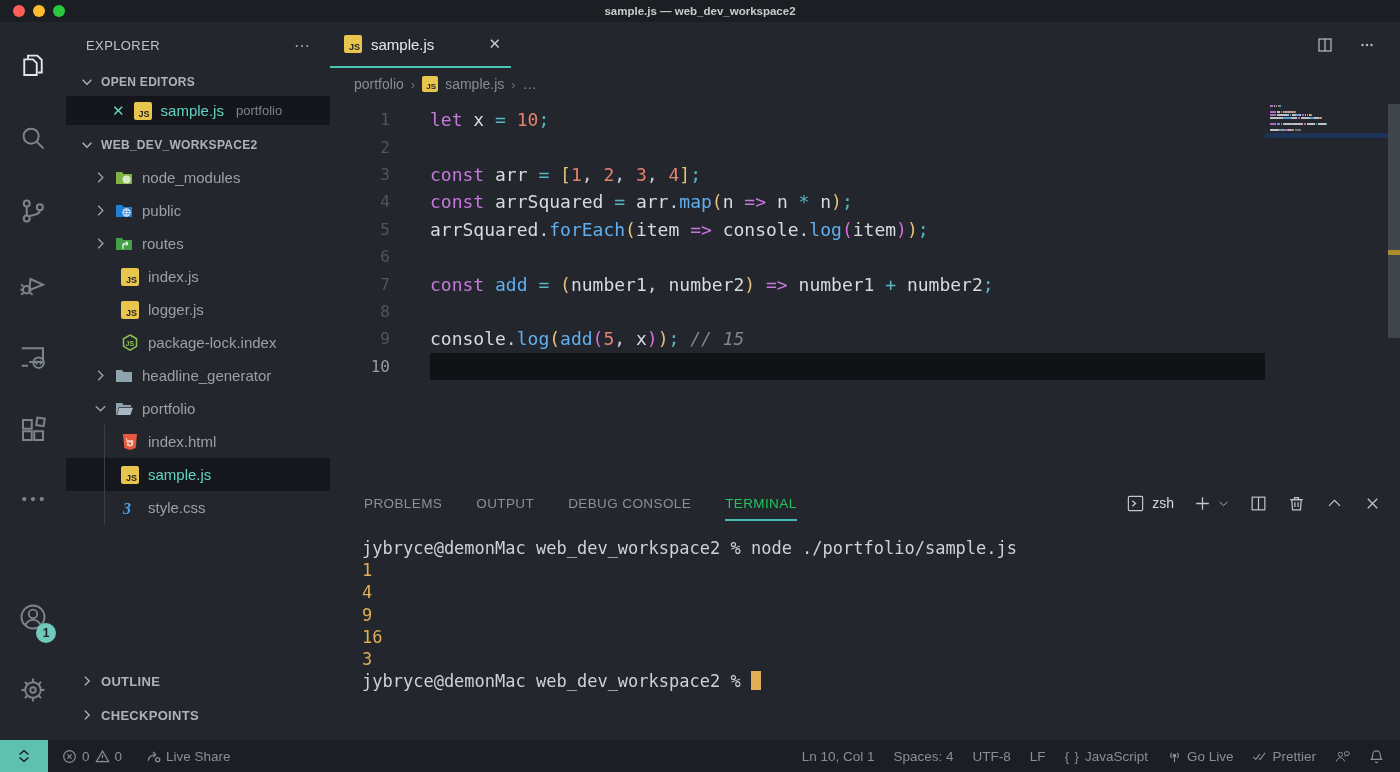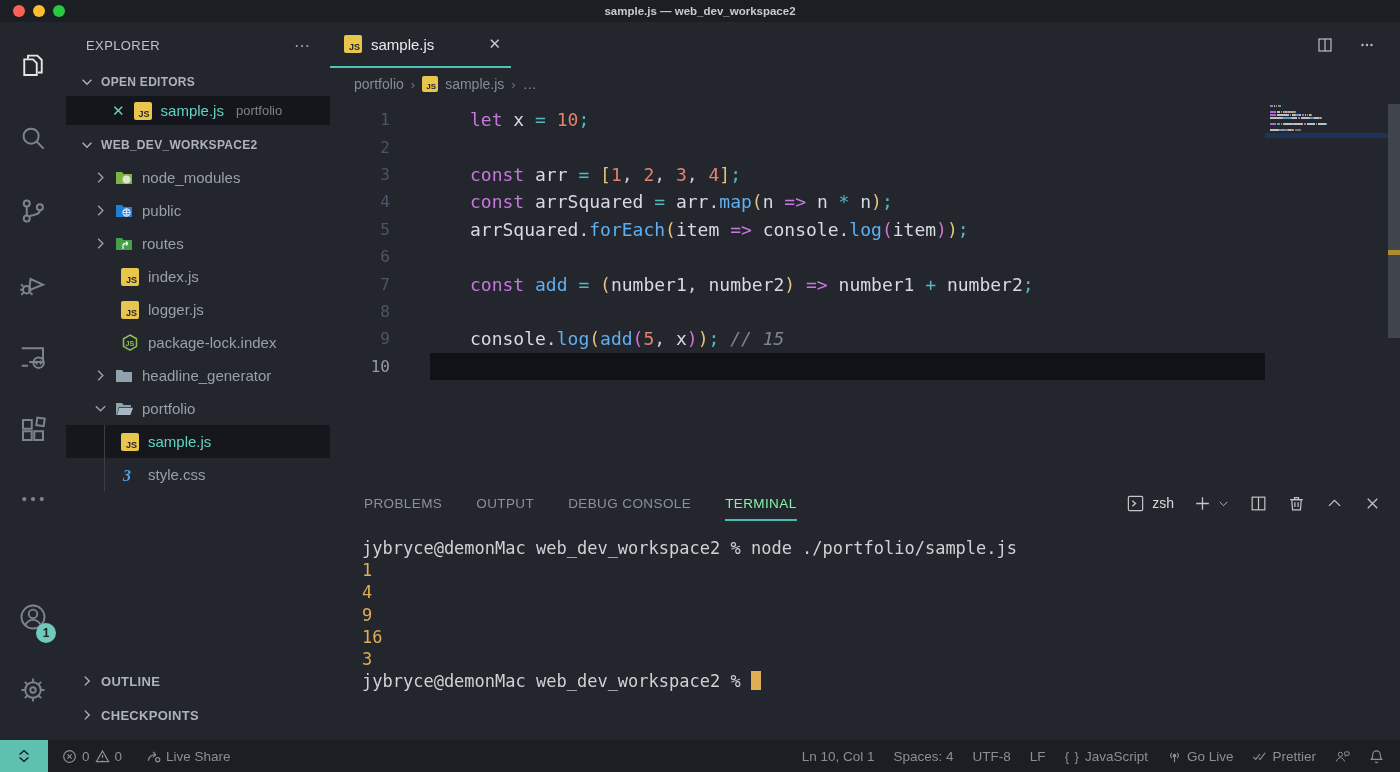--- a/index.html
+++ b/index.html
@@ -63,35 +63,35 @@
   .bc-sep { color:#6d737b; font-size:13px; }
   .breadcrumbs .js-sq { width:16px; height:16px; font-size:8px; }
 
   .code-area { flex:1; display:flex; min-height:0; position:relative; }
   .code-lines { width:935px; padding-top:6px; font-family:"DejaVu Sans Mono",monospace; font-size:18px; }
   .crow { height:27.4px; display:flex; align-items:center; }
   .crow.active { background:linear-gradient(to right, transparent 100px, #101216 100px); }
   .gut { flex:0 0 100px; text-align:right; padding-right:40px; color:#4d5666; font-size:16px;
     font-family:"DejaVu Sans Mono",monospace; }
   .crow.active .gut { color:#959ba5; }
-  .lc { white-space:pre;margin-left:40px; }
+  .lc { white-space:pre; }
   .minimap { width:123px; padding-top:5px; }
   .mini-row { height:3px; display:flex; padding-left:5px; }
   .mini-row span { height:2px; display:block; opacity:.85; }
   .mini-active { height:5px; background:#1d3358; width:100%; margin-top:1px; }
   .vscroll { width:12px; position:relative; }
   .vthumb { position:absolute; left:0; right:0; top:4px; height:234px; background:rgba(125,132,141,.33); }
   .vmark { position:absolute; left:0; right:0; top:150px; height:5px; background:#ab8c2f; }
 
   
   .panel { flex:0 0 262px; display:flex; flex-direction:column; }
   .panel-head { flex:0 0 50px; display:flex; align-items:center; padding:0 18px 0 34px; }
   .ptabs { display:flex; gap:34px; }
   .ptab { font-size:13.5px; letter-spacing:.4px; color:#8b9097; position:relative; padding:8px 0; cursor:pointer; }
-  .ptab.active { color:#86efac; }
+  .ptab.active { color:#22c55e; }
   .ptab.active::after { content:""; position:absolute; left:0; right:0; bottom:-2px; height:2px; background:#45bdb2; }
   .ptools { margin-left:auto; display:flex; align-items:center; gap:19px; color:#c3c7cc; }
   .ptools svg { width:19px; height:19px; }
   .zsh-group { display:flex; align-items:center; gap:7px; font-size:14px; color:#d6d9dc; }
   .plus-group { display:flex; align-items:center; gap:5px; }
   .terminal { flex:1; padding:9px 0 0 32px; font-family:"DejaVu Sans Mono",monospace;
     font-size:17px; line-height:22.2px; color:#ced1d5; white-space:pre; }
   .t-y { color:#dfae55; }
   .t-cursor { display:inline-block; width:10px; height:19px; background:#dfae55; vertical-align:-3px; }
 
@@ -309,20 +309,31 @@
                 <path d="M3 5.5l5 5 5-5"></path>
               </svg>
             </span>
             <span class="ticon">
               <svg viewBox="0 0 20 20" style="width:20px;height:20px">
                 <path d="M2 4h6l1.6 2H17v2H5l-2.4 8H2z" fill="#8fa3af"></path>
                 <path d="M5.3 8.7H19L16.4 16H3z" fill="#a6b7c2"></path>
               </svg>
             </span>
             <span>portfolio</span>
+          </div>
+          <div class="trow">
+            <span class="guide"></span>
+            <span style="flex:0 0 48px"></span>
+            <span class="ticon">
+              <svg viewBox="0 0 20 20" style="width:20px;height:20px">
+                <path d="M3 2h14l-1.3 14L10 18l-5.7-2z" fill="#e6593c"></path>
+                <path d="M13.6 6H7l.2 2.3h6.2l-.5 5.2-2.9 1-2.9-1-.2-1.9h1.9l.1 1 1.1.4 1.2-.4.2-2.1H6.6L6.2 6z" fill="#f8d8cf"></path>
+              </svg>
+            </span>
+            <span>index.html</span>
           </div>
           <div class="trow sel">
             <span class="guide"></span>
             <span style="flex:0 0 48px"></span>
             <span class="ticon">
               <span class="js-sq">JS</span>
             </span>
             <span>sample.js</span>
           </div>
           <div class="trow">

